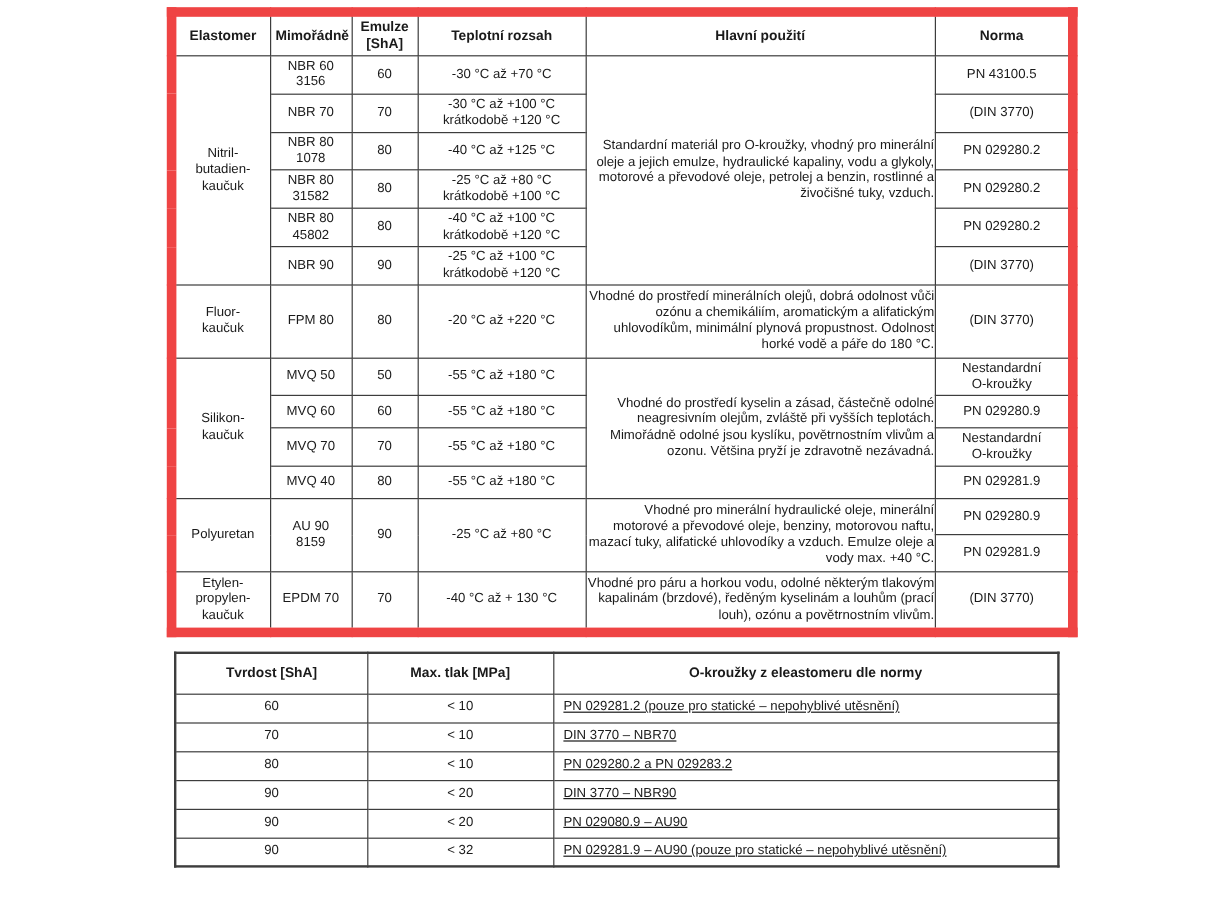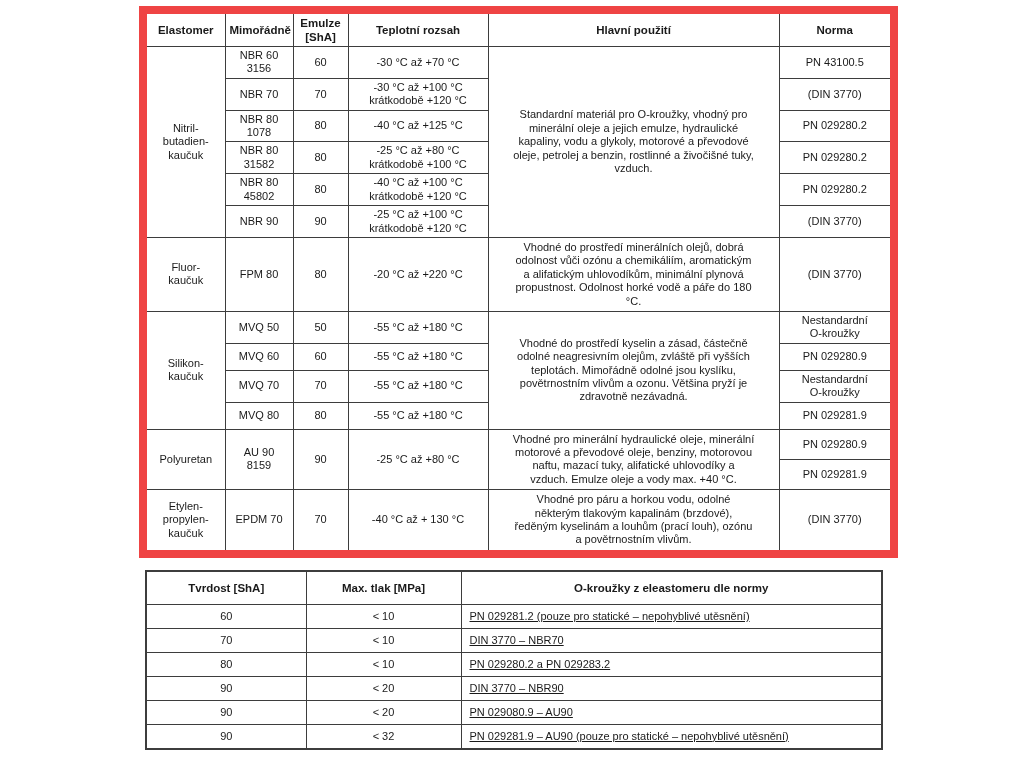--- a/index.html
+++ b/index.html
@@ -21,21 +21,21 @@
     white-space: pre-line;
     overflow: hidden;
   }
   th { font-weight: bold; font-size: 11.5px; }
   .t1 { margin: 6px 0 0 139px; width: 751px; border: 8px solid #ef4444; }
   .t2 { margin: 12px 0 0 145px; width: 736px; border: 2px solid #3d3d3d; }
   .t1 thead tr { height: 36px; }
   .t1 tbody tr { height: 27px; }
   .t2 thead tr { height: 34px; }
   .t2 tbody tr { height: 24px; }
-  .c-pouziti { text-align: center; padding: 3px 24px; }
+  .c-pouziti { text-align: right; padding: 3px 0; }
   .t2 .c-left { text-align: left; padding-left: 8px; text-decoration: underline; }
 </style>
 </head>
 <body>
 
 <div>
 
   <table class="t1">
     <colgroup>
       <col style="width:82px">
@@ -134,21 +134,21 @@
         <td>PN 029280.9</td>
       </tr>
       <tr>
         <td>MVQ 70</td>
         <td>70</td>
         <td>-55 °C až +180 °C</td>
         <td>Nestandardní
 O-kroužky</td>
       </tr>
       <tr>
-        <td>MVQ 80</td>
+        <td>MVQ 40</td>
         <td>80</td>
         <td>-55 °C až +180 °C</td>
         <td>PN 029281.9</td>
       </tr>
 
       <tr>
         <td rowspan="2">Polyuretan</td>
         <td rowspan="2">AU 90
 8159</td>
         <td rowspan="2">90</td>

